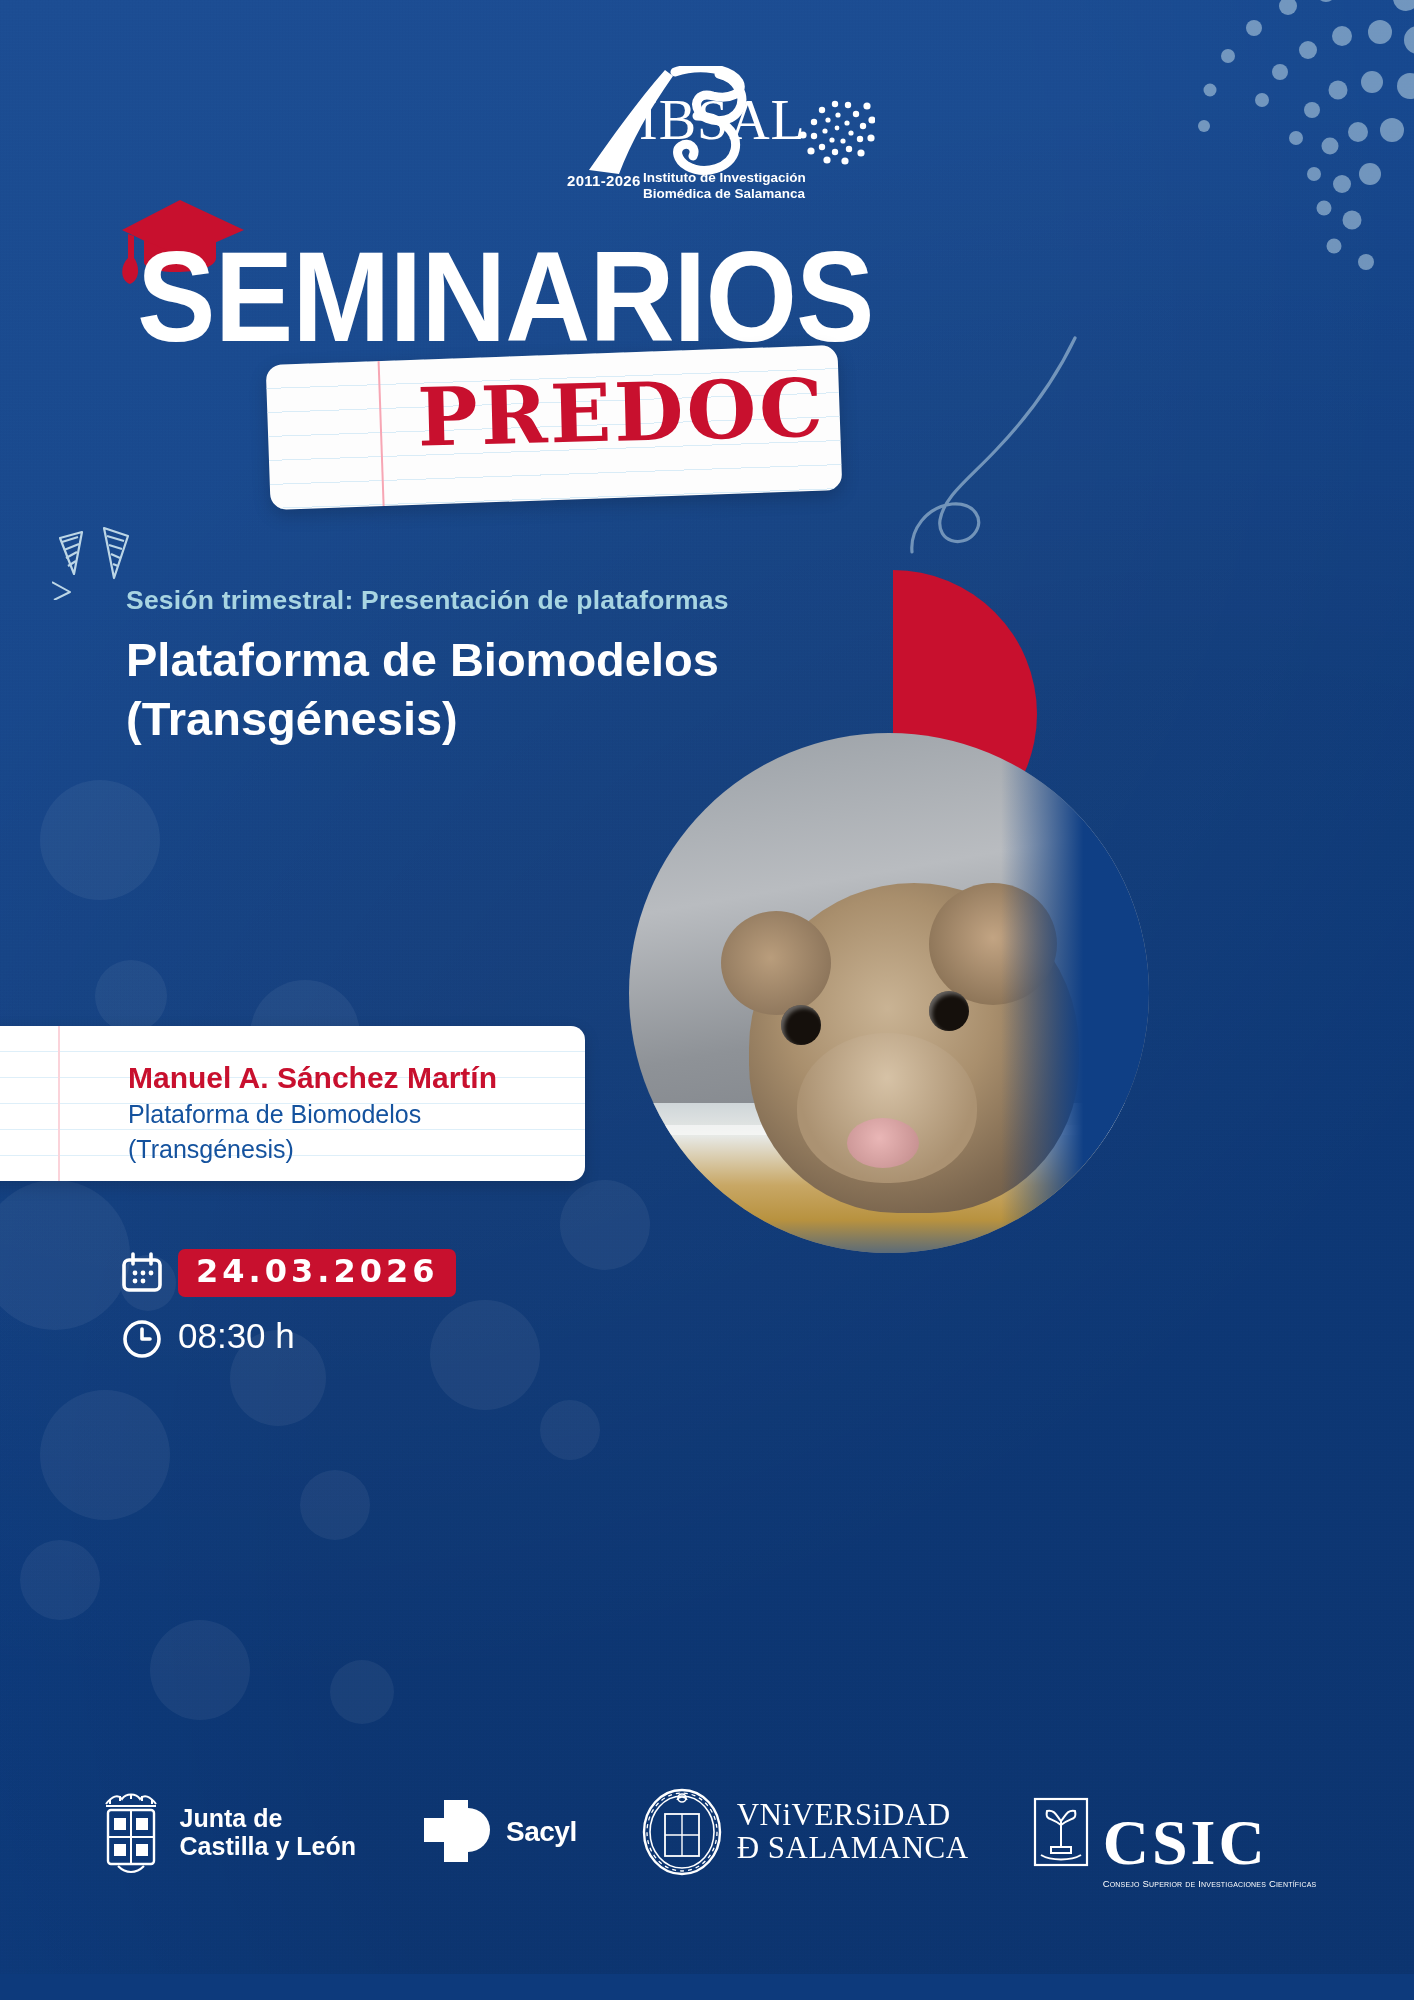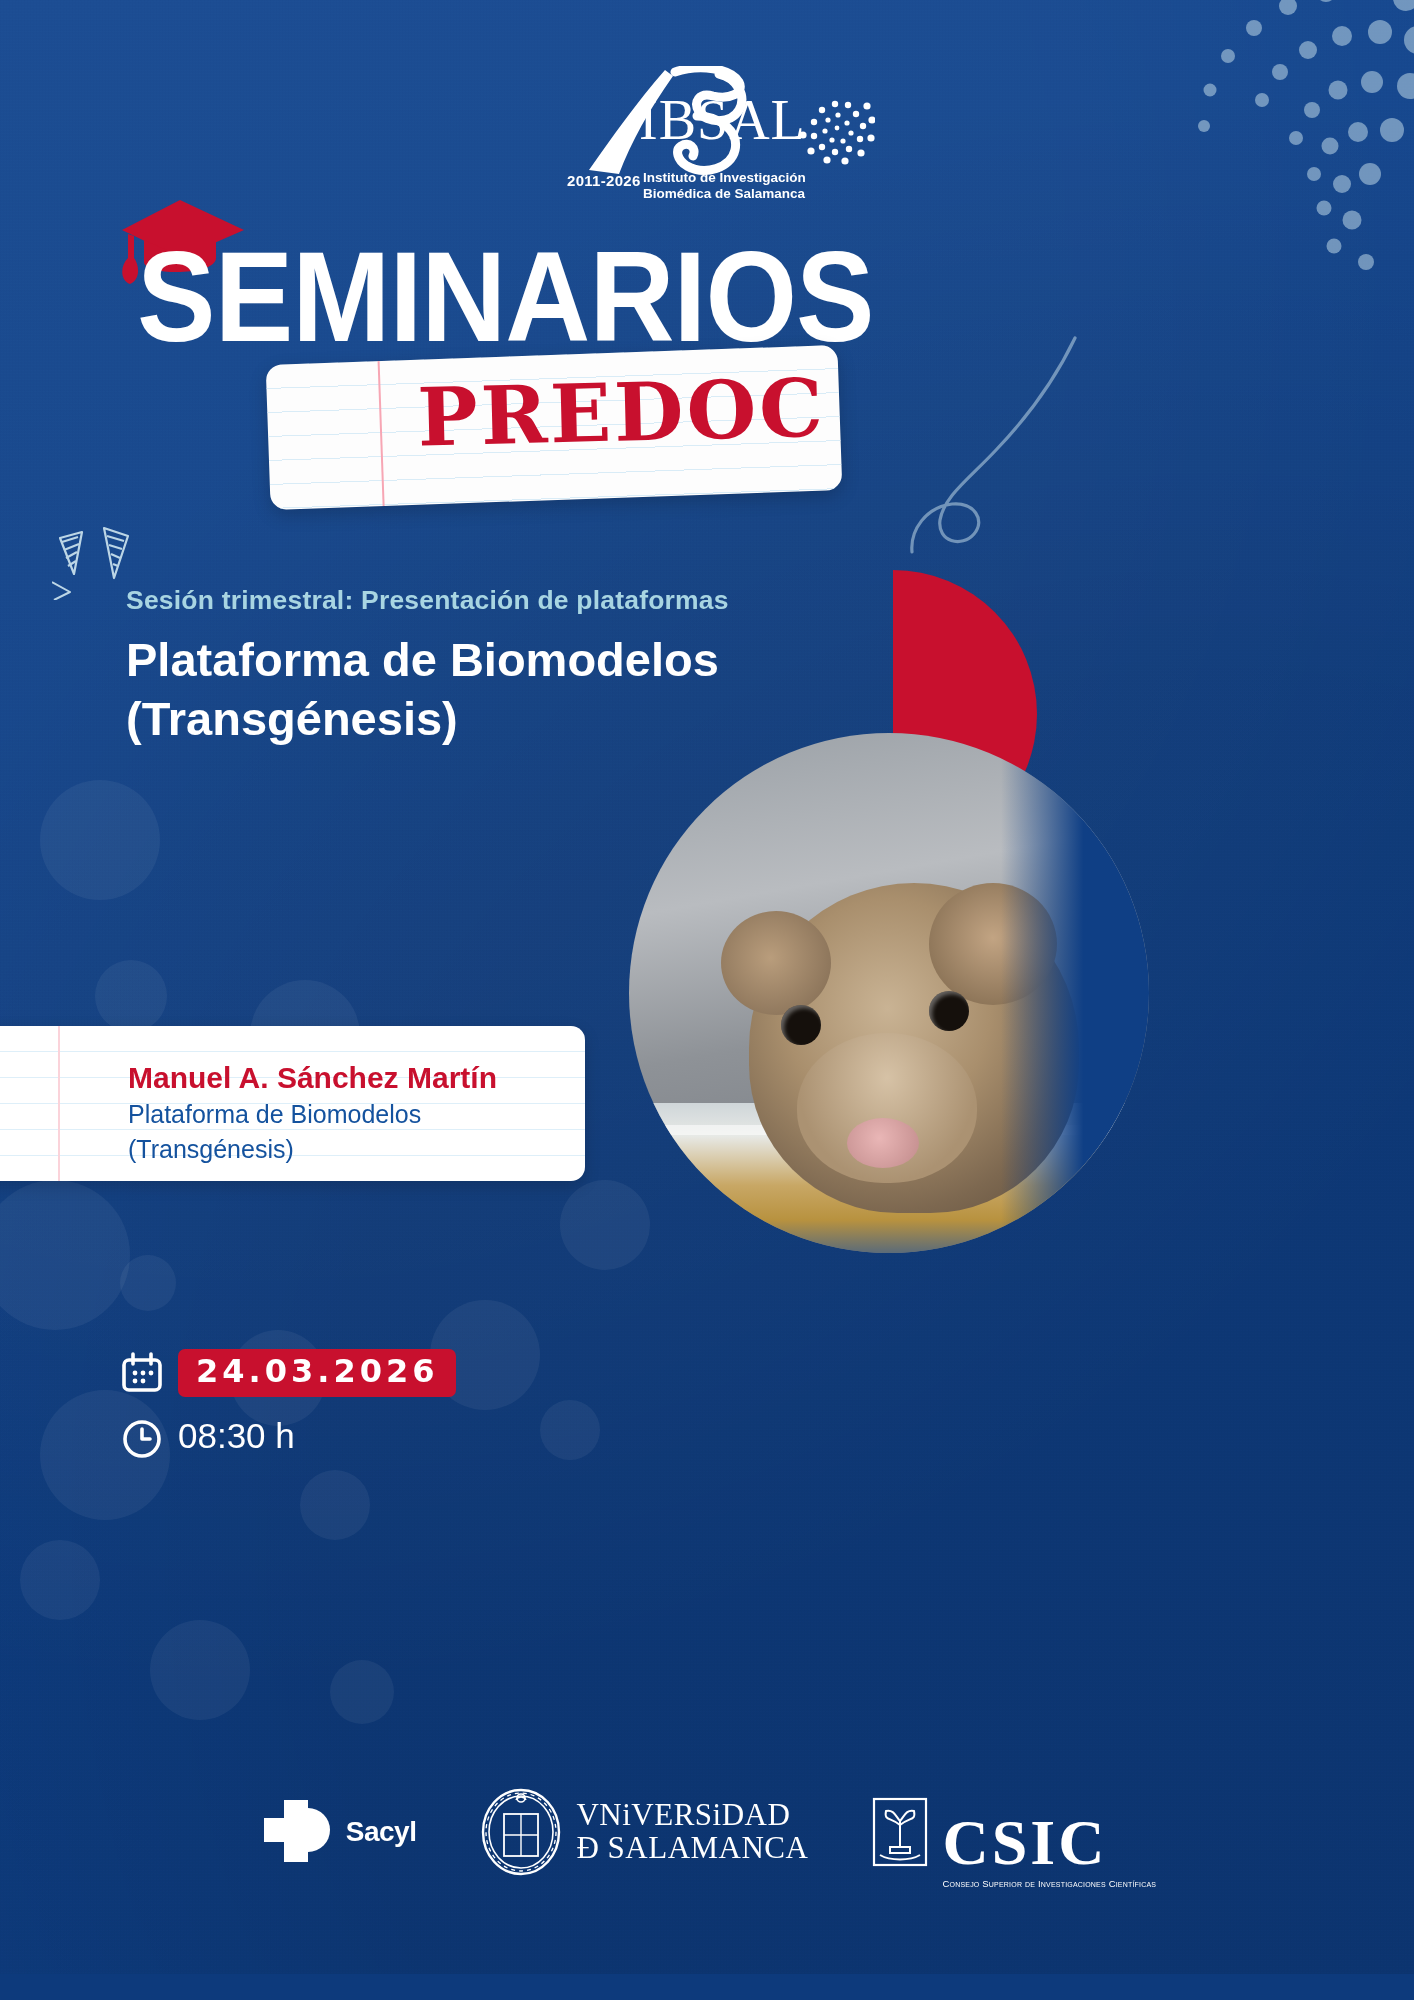--- a/index.html
+++ b/index.html
@@ -91,21 +91,21 @@
   .speaker{position:absolute;left:-30px;top:1026px;width:615px;height:155px;background:#fff;
     border-radius:0 14px 14px 0;overflow:hidden;box-shadow:0 5px 16px rgba(0,0,0,.16);}
   .speaker .rules{position:absolute;inset:0;
     background-image:repeating-linear-gradient(180deg, rgba(0,0,0,0) 0 25px, #deeff9 25px 26px);}
   .speaker .margin{position:absolute;left:88px;top:0;bottom:0;width:1.5px;background:#fbd3da;}
   .speaker .inner{position:absolute;left:158px;top:34px;right:14px;}
   .sp-name{font-size:30px;font-weight:700;color:#c8102e;line-height:1.2;}
   .sp-aff{font-size:25px;color:#14529e;line-height:1.32;margin-top:2px;}
 
   
-  .info{position:absolute;left:120px;top:1349px;width:700px;}
+  .info{position:absolute;left:120px;top:1249px;width:700px;}
   .row{display:flex;align-items:flex-start;margin-bottom:18px;}
   .ico{width:58px;flex:0 0 58px;display:flex;justify-content:flex-start;padding-top:2px;}
   .datebadge{background:#c8102e;color:#fff;border-radius:7px;padding:6px 18px 8px;
     font-family:"DejaVu Sans",sans-serif;font-size:32px;font-weight:700;letter-spacing:4px;line-height:1.05;}
   .time{color:#fff;font-size:35px;line-height:1.1;padding-top:2px;}
   .loc{position:relative;}
   .loc .plate{position:absolute;left:-8px;top:-6px;right:-14px;bottom:-6px;background:#fff;border-radius:5px;}
   .loc .t{position:relative;}
   .loc1{color:#c8102e;font-size:26px;font-weight:700;line-height:1.25;letter-spacing:.2px;}
   .loc2{color:#c8102e;font-size:28px;font-weight:700;line-height:1.3;}
@@ -314,20 +314,42 @@
           <path d="M22 12 L22 22 L30 22" fill="none" stroke="#fff" stroke-width="3.6" stroke-linecap="round" stroke-linejoin="round"></path>
         </svg>
       </div>
       <div class="time">08:30 h</div>
     </div>
 
   </div>
 
   <div class="footer">
 
+    <div class="f-item">
+      <svg width="70" height="92" viewBox="0 0 70 92">
+        <g fill="none" stroke="#fff" stroke-width="2">
+          <path d="M12 18 L12 13 M22 15 L22 10 M33 13 L33 8 M44 15 L44 10 M54 18 L54 13"></path>
+          <path d="M8 18 C 14 10, 20 8, 24 13 C 28 7, 38 7, 42 13 C 46 8, 52 10, 58 18"></path>
+          <path d="M8 20 L58 20"></path>
+        </g>
+        <rect x="10" y="24" width="46" height="54" rx="3" fill="none" stroke="#fff" stroke-width="2.4"></rect>
+        <path d="M33 24 L33 78 M10 51 L56 51" stroke="#fff" stroke-width="2"></path>
+        <g fill="#fff">
+          <rect x="16" y="32" width="12" height="12"></rect>
+            <rect x="38" y="32" width="12" height="12"></rect>
+          <rect x="16" y="58" width="12" height="12"></rect>
+            <rect x="38" y="58" width="12" height="12"></rect>
+        </g>
+        <path d="M20 80 C 28 88, 38 88, 46 80" fill="none" stroke="#fff" stroke-width="2.2"></path>
+      </svg>
+      <div class="jcyl-txt">
+        <div>Junta de</div>
+        <div>Castilla y León</div>
+      </div>
+    </div>
 
     <div class="f-item">
       <svg width="76" height="72" viewBox="0 0 76 72">
         <path d="M26 4 L50 4 L50 22 L68 22 L68 46 L50 46 L50 66 L26 66 L26 46 L6 46 L6 22 L26 22 Z" fill="#fff"></path>
         <circle cx="50" cy="34" r="22" fill="#fff"></circle>
         <circle cx="50" cy="34" r="22" fill="#0f3f85" opacity="0"></circle>
       </svg>
       <div class="sacyl-txt">Sacyl</div>
     </div>
 

